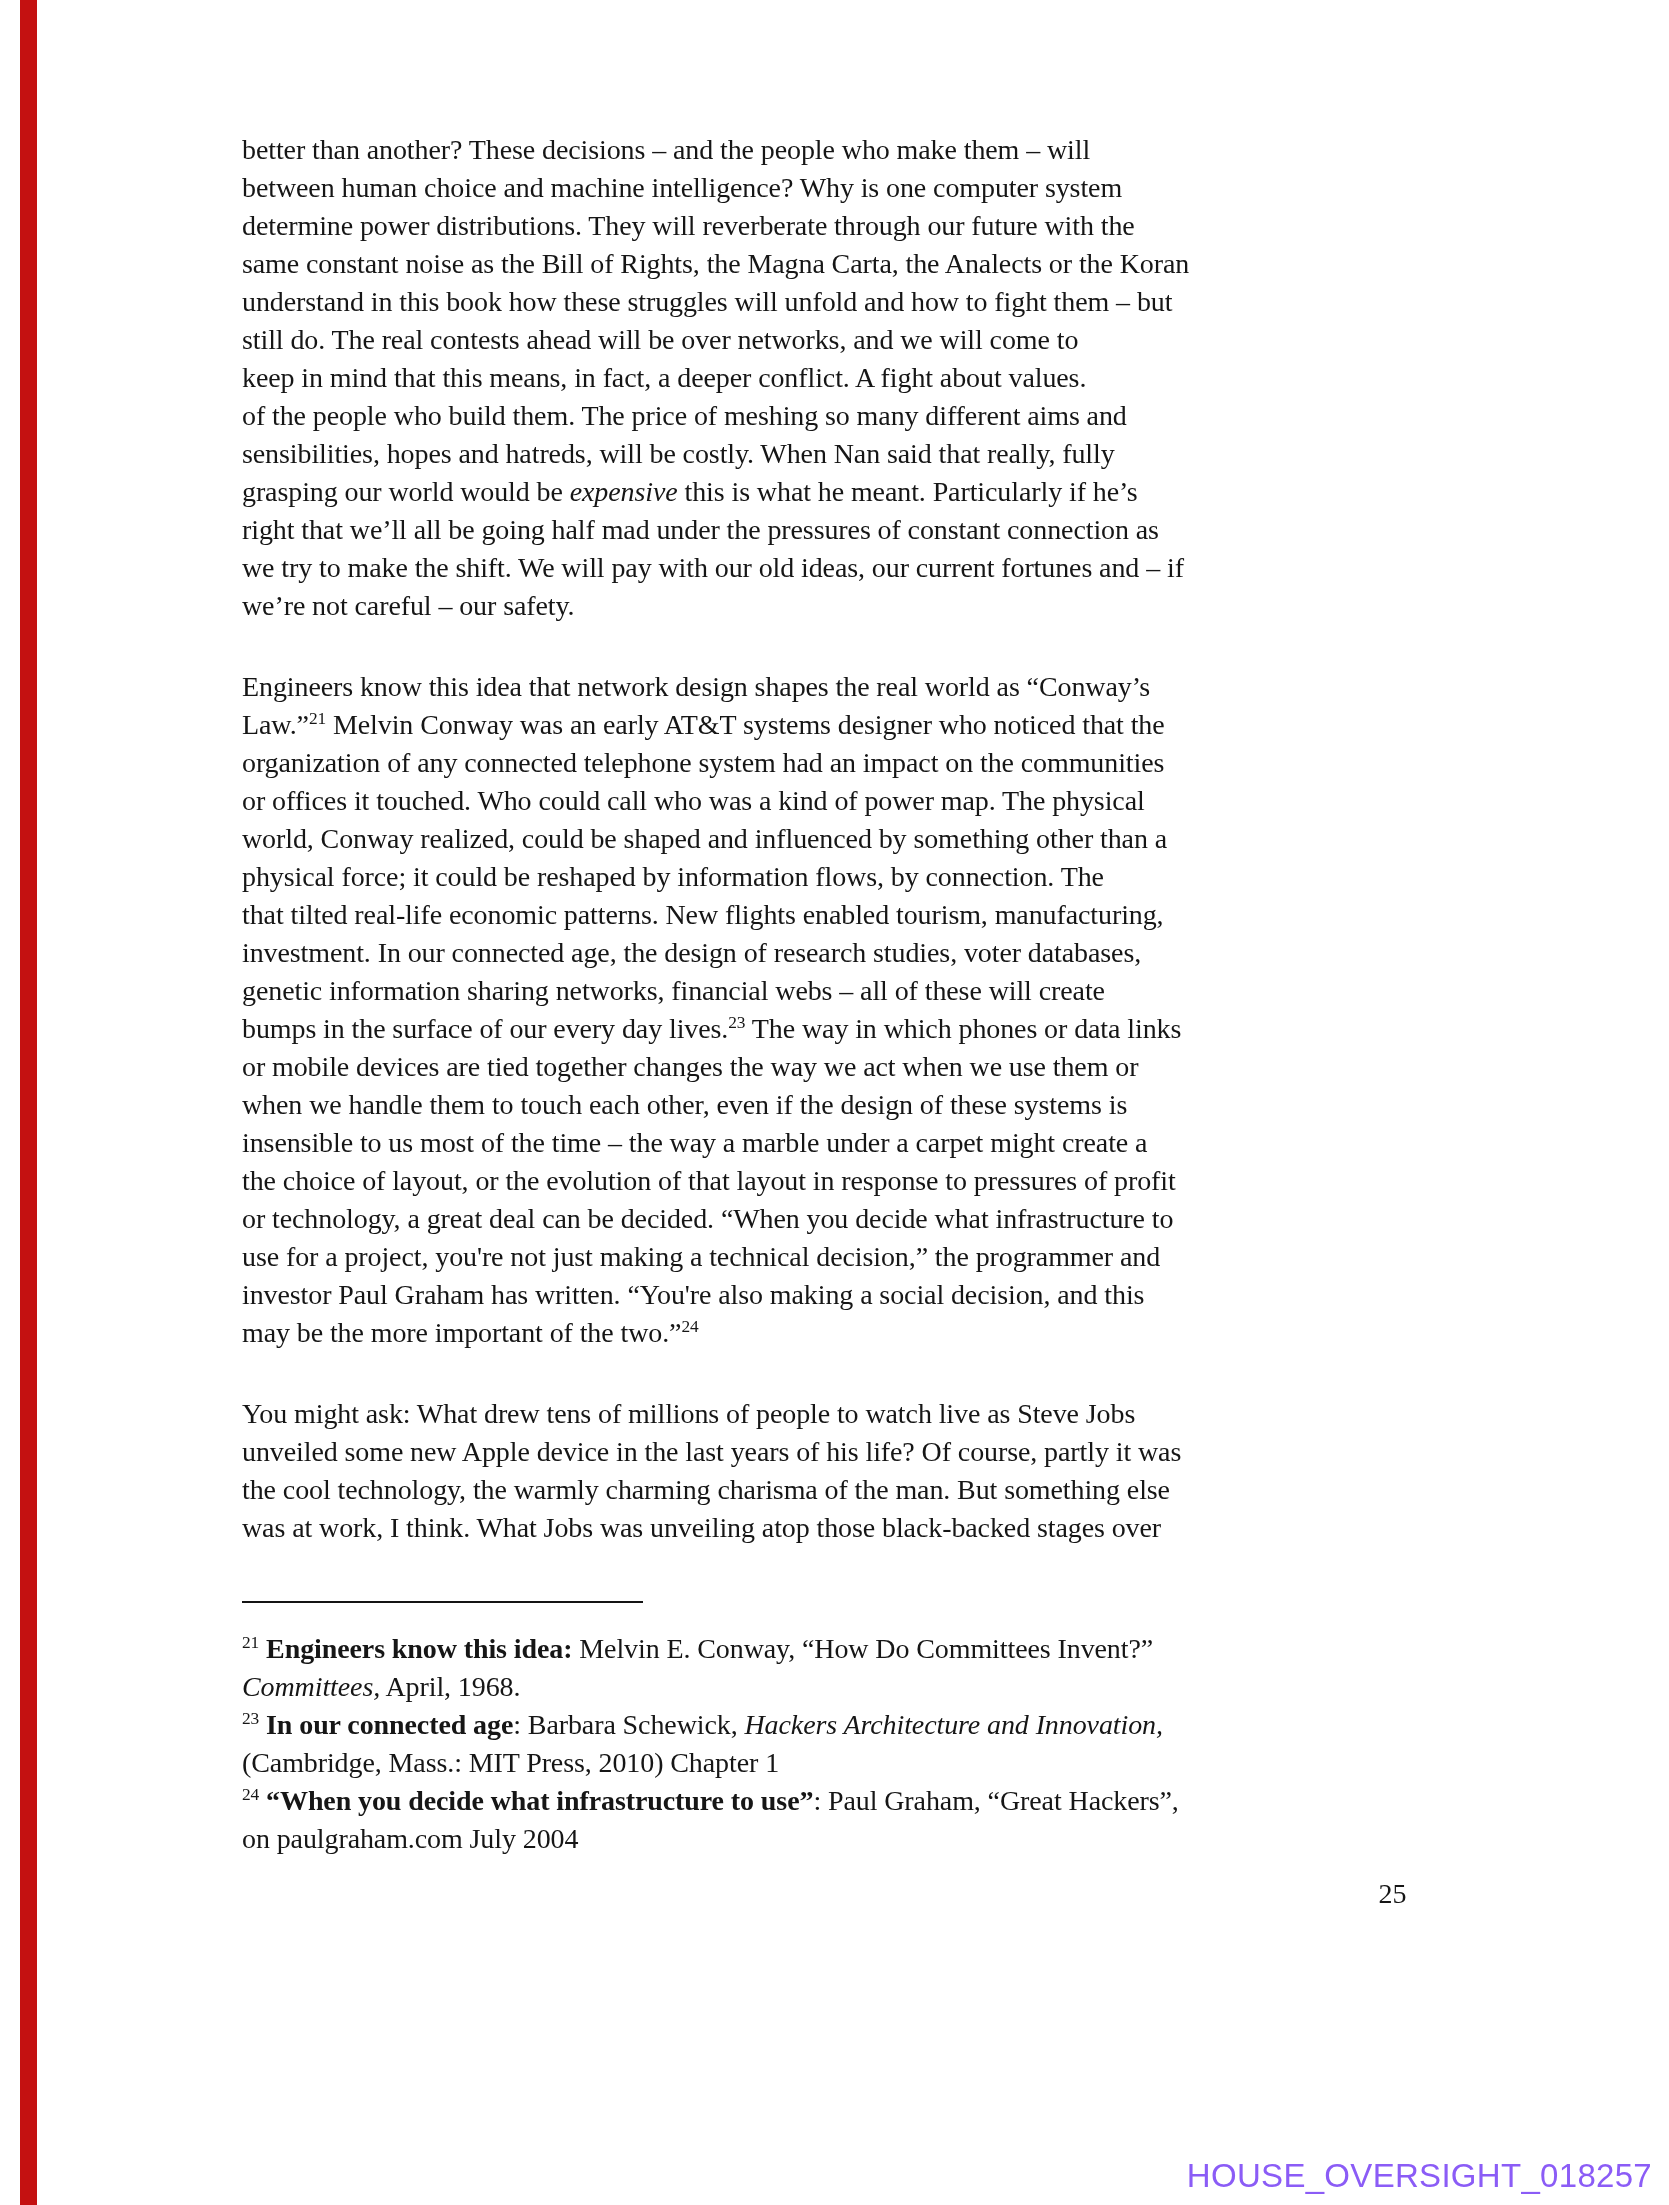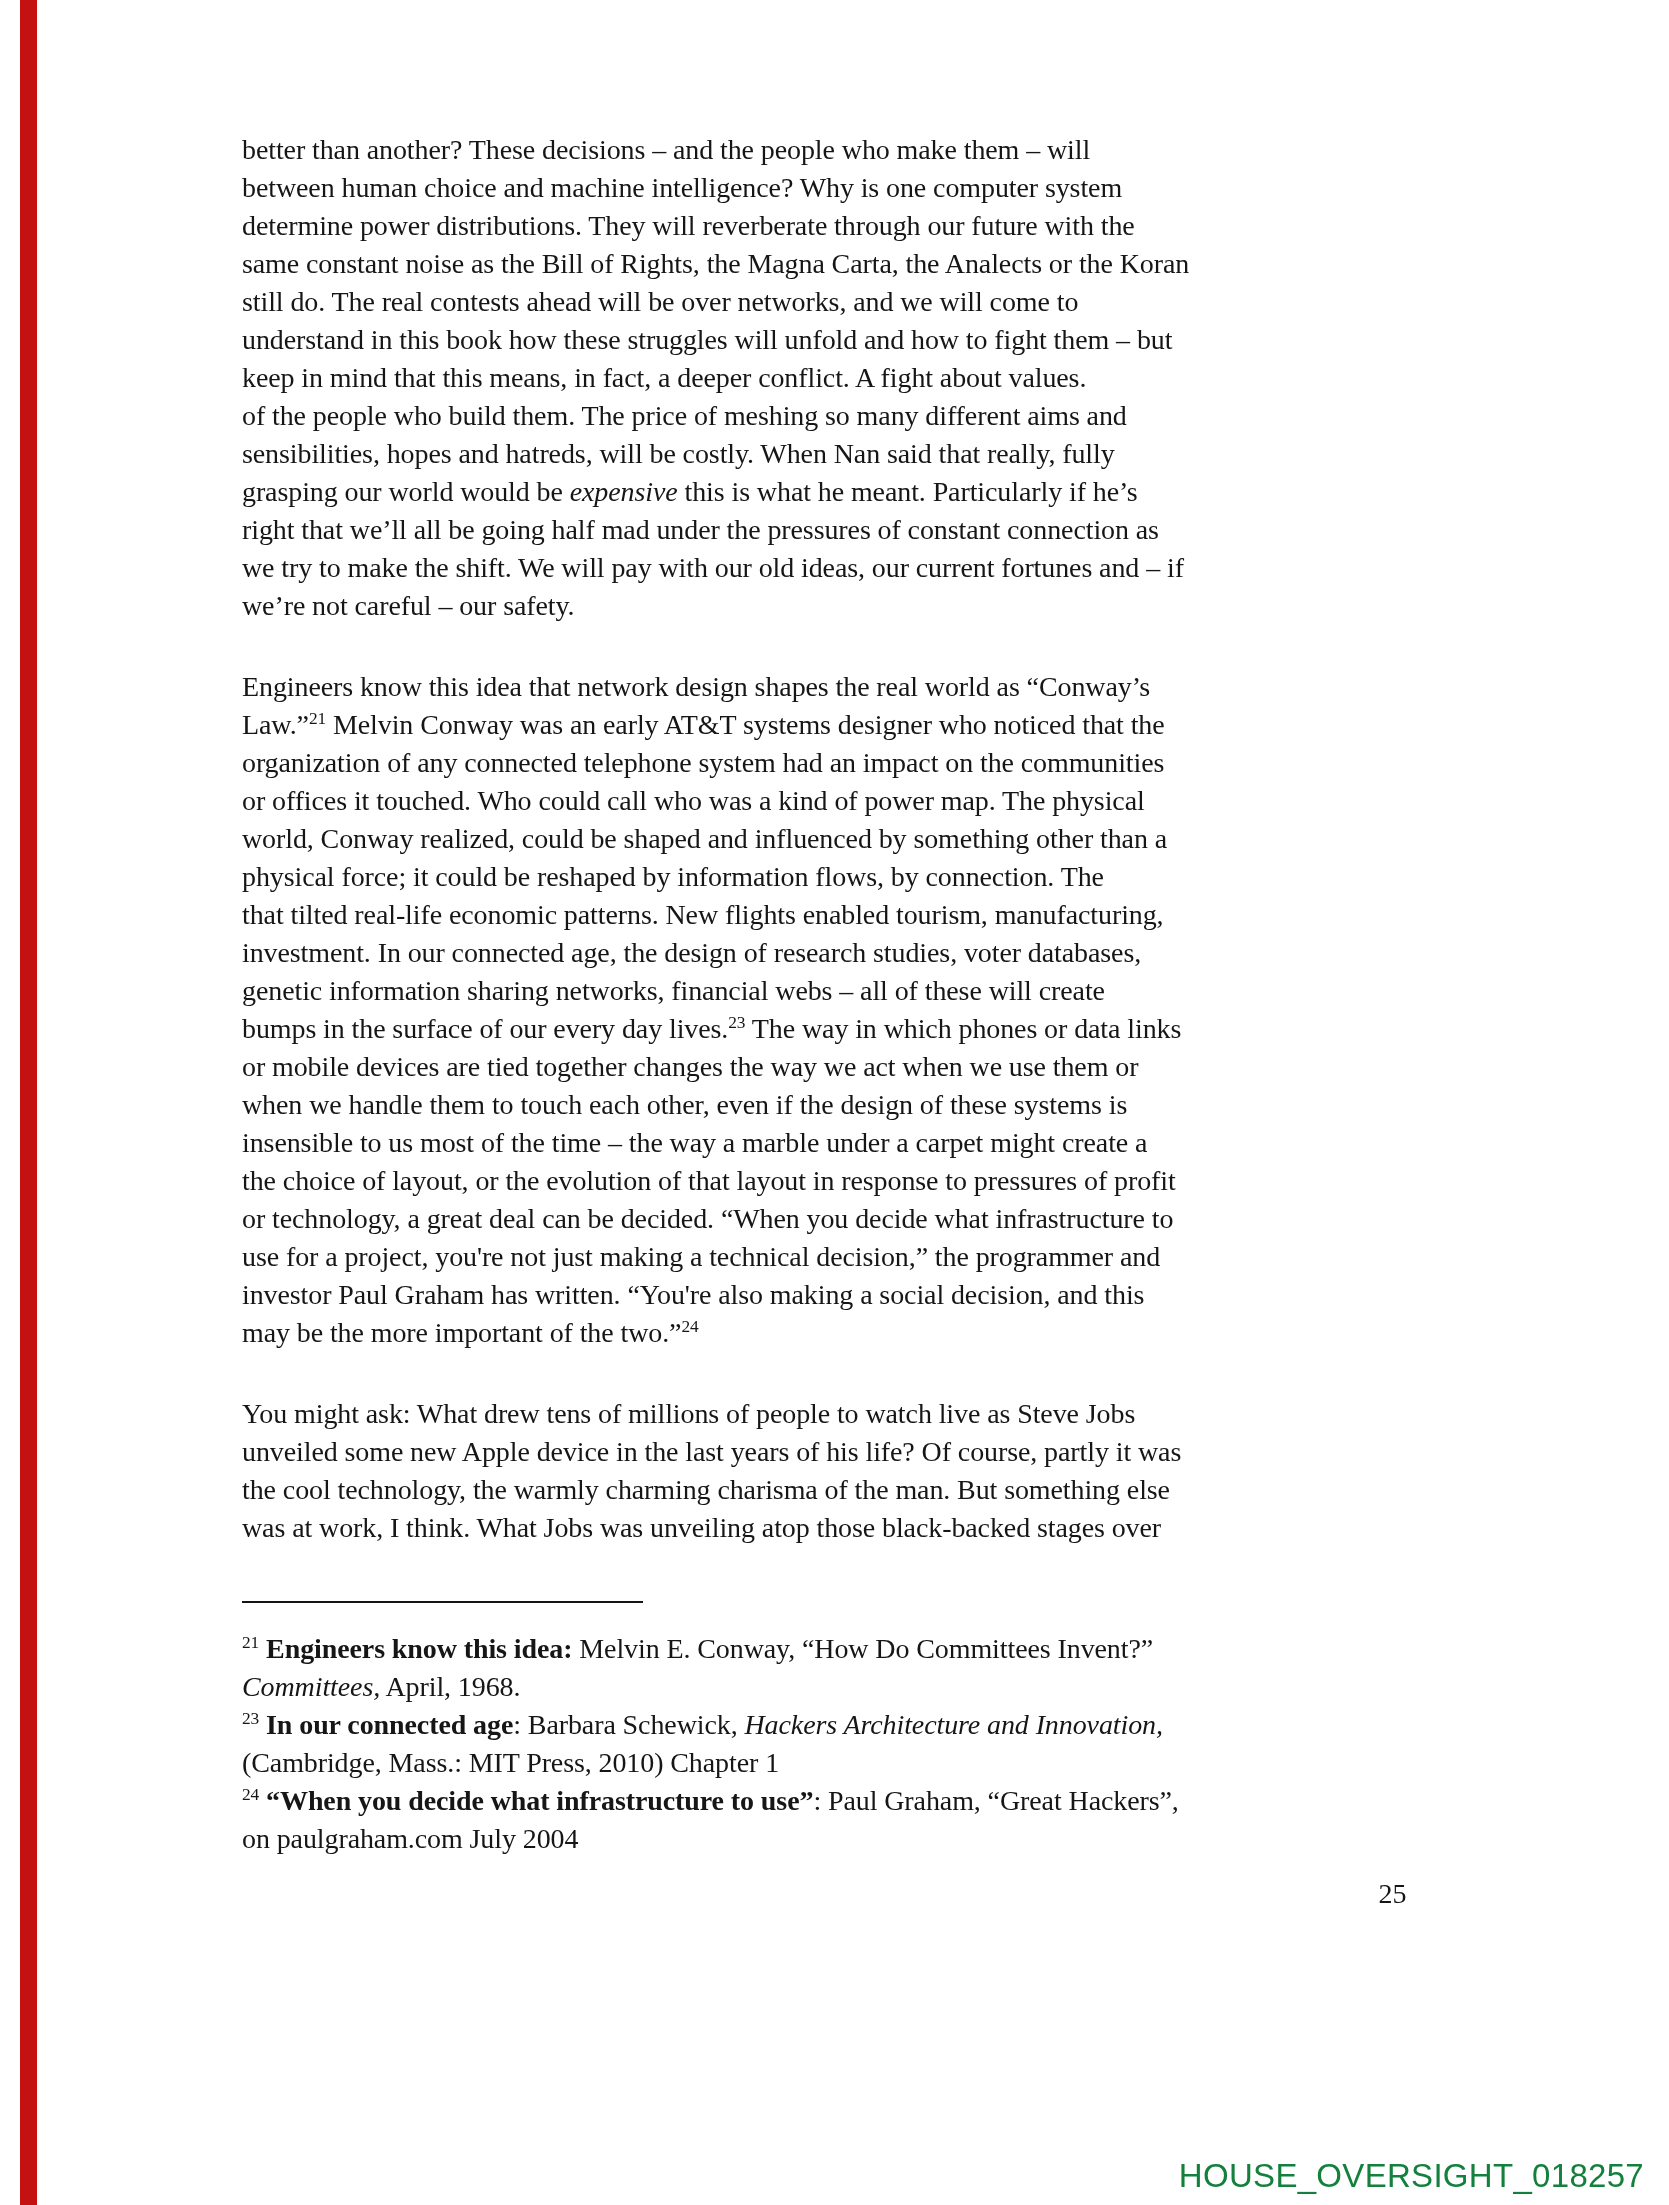--- a/index.html
+++ b/index.html
@@ -50,43 +50,43 @@
   .footnotes .line { white-space: nowrap; }
   .pagenum {
     margin-top: 17px;
     font-size: 28px;
     line-height: 38px;
     text-align: right;
     padding-right: 23.6px;
   }
   .bates {
     position: absolute;
-    right: 25px;
+    right: 17px;
     bottom: 10.5px;
     font-family: "Liberation Sans", sans-serif;
     font-size: 33px;
     letter-spacing: 0.3px;
-    color: #15803d;
+    color: #8b5cf6;
   }
 </style>
 </head>
 <body>
 
 <div class="page">
   <div class="redline"></div>
 
   <div class="content">
     <div id="paragraphs">
         <div class="para">
           <div class="line">better than another? These decisions – and the people who make them – will</div>
           <div class="line">between human choice and machine intelligence? Why is one computer system</div>
           <div class="line">determine power distributions. They will reverberate through our future with the</div>
           <div class="line">same constant noise as the Bill of Rights, the Magna Carta, the Analects or the Koran</div>
+          <div class="line">understand in this book how these struggles will unfold and how to fight them – but</div>
           <div class="line">still do. The real contests ahead will be over networks, and we will come to</div>
-          <div class="line">understand in this book how these struggles will unfold and how to fight them – but</div>
           <div class="line">keep in mind that this means, in fact, a deeper conflict. A fight about values.</div>
           <div class="line">of the people who build them. The price of meshing so many different aims and</div>
           <div class="line">sensibilities, hopes and hatreds, will be costly. When Nan said that really, fully</div>
           <div class="line">grasping our world would be <i>expensive</i> this is what he meant. Particularly if he’s</div>
           <div class="line">right that we’ll all be going half mad under the pressures of constant connection as</div>
           <div class="line">we try to make the shift. We will pay with our old ideas, our current fortunes and – if</div>
           <div class="line">we’re not careful – our safety.</div>
         </div>
         <div class="para">
           <div class="line">Engineers know this idea that network design shapes the real world as “Conway’s</div>

